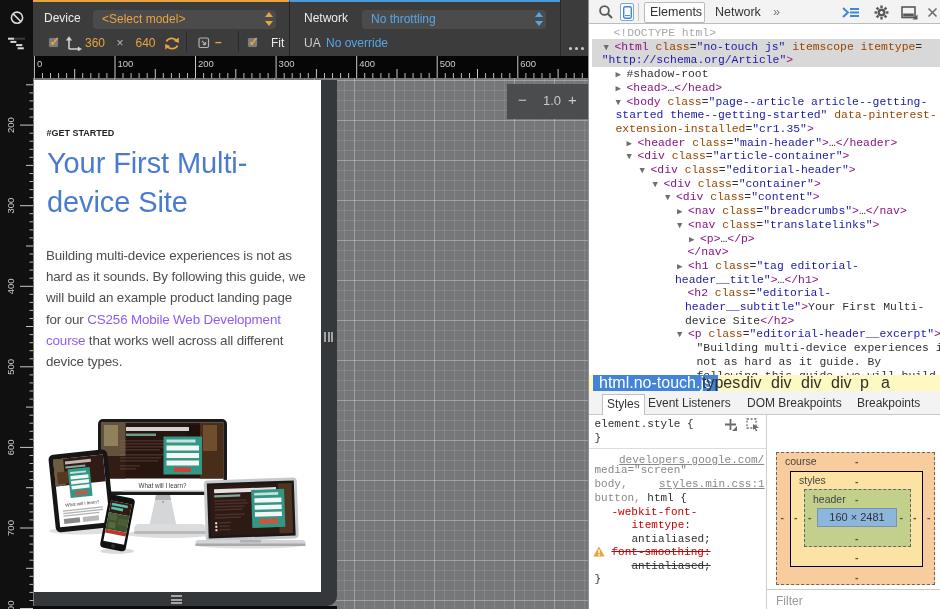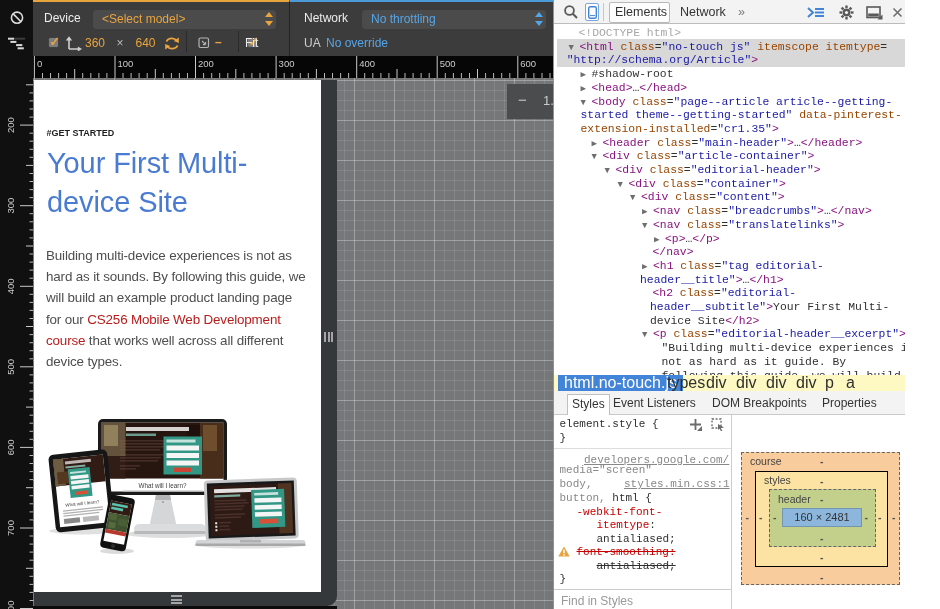--- a/index.html
+++ b/index.html
@@ -33,23 +33,23 @@
 #frame{left:1px;top:2px;width:303px;height:526px;background:#35383a;border-bottom-right-radius:10px}
 #blackstrip{left:0px;top:528px;width:304px;height:3px;background:#0c0c0c}
 #page{left:1px;top:2px;width:287px;height:512px;background:#fff;overflow:hidden}
 #rhandle div{position:absolute;width:2px;height:10px;background:#a5a5a5}
 #bhandle div{position:absolute;width:11px;height:2px;background:#a5a5a5}
 #zoomctl{left:474px;top:6px;width:81px;height:35px;background:#4a4c4d;color:#c9c9c9}
 
 #kick{left:12.5px;top:47.5px;font-size:9px;font-weight:bold;letter-spacing:0;color:#1f1f1f}
 #h2{left:13px;top:64px;font-size:29px;line-height:39.3px;color:#4a7bd2;letter-spacing:-.1px}
 #para{left:12px;top:165px;font-size:13.4px;line-height:21.2px;color:#4e4e4e;white-space:nowrap;letter-spacing:-.15px}
-#para a{color:#b91c1c;text-decoration:none}
-
-#dtp{left:553px;top:0;width:352px;height:609px;background:#fff;border-left:1px solid #919191}
+#para a{color:#8b5cf6;text-decoration:none}
+
+#dtp{left:588px;top:0;width:352px;height:609px;background:#fff;border-left:1px solid #919191}
 #dttb{position:absolute;left:0;top:0;width:351px;height:24px;background:#f3f3f3;border-bottom:1px solid #bcbcbc}
 #tree{position:absolute;left:0;top:26px;width:351px;height:350px;overflow:hidden;font-family:"Liberation Mono",monospace;font-size:11.4px;white-space:pre;color:#303030}
 #tree .ln{position:absolute;height:14px;line-height:14px}
 #tree .ar{position:absolute;color:#6e6e6e;font-size:9px;top:1px}
 .tg{color:#881280}.at{color:#994500}.vl{color:#1a1aa6}.gy{color:#a8a8a8}
 #selbg{position:absolute;left:3px;top:13.2px;width:348px;height:28px;background:#d8d8d8}
 #crumbs{position:absolute;left:0;top:375px;width:351px;height:16px;background:#fef9c3;font-size:16px;color:#303030}
 #crumbs .chip{position:absolute;left:4px;top:0;height:16px;line-height:16px;padding:0 6px;background:#4284d8;color:#fff}
 #crumbs span.c{position:absolute;top:0;line-height:16px}
 #tabs{position:absolute;left:0;top:391px;width:351px;height:24px;background:#f3f3f3;border-bottom:1px solid #c9c9c9;font-size:12px;color:#333}
@@ -178,21 +178,21 @@
       <path d="M1.2 13.5 L1.2 8 L6.2 10 Z" fill="#e9a43e"></path>
     </svg>
 <div class="sep" style="left:153px"></div>
 <svg class="abs" style="left:165px;top:37px" width="12" height="12">
       <rect x="1" y="1" width="9.5" height="9.5" rx="1.5" stroke="#b4b4b4" stroke-width="1.2" fill="none"></rect>
       <path d="M4 4 L7.6 7.6 M7.6 7.6 L7.6 4.9 M7.6 7.6 L4.9 7.6" stroke="#b4b4b4" stroke-width="1.1" fill="none"></path>
     </svg>
 <div class="olab" style="left:182px;top:35px;font-weight:bold">–</div>
 <div class="sep" style="left:204.5px"></div>
 <div class="cbx" style="left:214px;top:37px"></div>
-<div class="wlab" style="left:212px;top:36px">Fit</div>
+<div class="wlab" style="left:238px;top:36px">Fit</div>
 <div class="wlab" style="left:271px;top:11px">Network</div>
 <div class="drop" style="left:329px;top:10px;width:184px"></div>
 <div class="blab" style="left:338px;top:12px">No throttling</div>
 <svg class="abs" style="left:501px;top:12px" width="10" height="15">
       <path d="M5 0 L9 5 L1 5 Z" fill="#55a6e8"></path>
       <path d="M5 14 L9 9 L1 9 Z" fill="#55a6e8"></path>
     </svg>
 <div class="glab" style="left:271px;top:36px;color:#cdcdcd">UA</div>
 <div class="blab" style="left:293px;top:36px">No override</div>
 <div class="abs" style="left:536px;top:47px;width:18px;height:4px">
@@ -489,21 +489,21 @@
 <span class="c" style="left:182px">div</span>
 <span class="c" style="left:212px">div</span>
 <span class="c" style="left:242px">div</span>
 <span class="c" style="left:271px">p</span>
 <span class="c" style="left:292px">a</span>
     </div>
   <div id="tabs">
       <div class="sel">Styles</div>
 <span class="t" style="left:59px">Event Listeners</span>
 <span class="t" style="left:158px">DOM Breakpoints</span>
-<span class="t" style="left:268px">Properties</span>
+<span class="t" style="left:268px">Breakpoints</span>
     </div>
   <div id="styles">
       <div class="sl" style="left:5.5px;top:2.5px">element.style {</div>
 <div class="sl" style="left:5.5px;top:16.5px">}</div>
 <svg class="abs" style="left:135px;top:3px" width="13" height="13">
         <path d="M6.5 1 L6.5 12 M1 6.5 L12 6.5" stroke="#6b6b6b" stroke-width="1.8"></path>
         <path d="M13 13 L8 13 L13 8 Z" fill="#6b6b6b"></path>
       </svg>
 <svg class="abs" style="left:157px;top:3px" width="14" height="13">
         <rect x="1" y="1" width="9" height="9" fill="none" stroke="#6b6b6b" stroke-width="1.3" stroke-dasharray="2 1.6"></rect>
@@ -543,16 +543,16 @@
 <div class="dash" style="left:133.5px;top:96px">-</div>
 <div class="dash" style="left:147px;top:96px">-</div>
 <div class="dash" style="left:161px;top:96px">-</div>
 <div class="dash" style="left:89px;top:40px">-</div>
 <div class="dash" style="left:89px;top:59.5px">-</div>
 <div class="dash" style="left:89px;top:78px">-</div>
 <div class="dash" style="left:89px;top:116.5px">-</div>
 <div class="dash" style="left:89px;top:136px">-</div>
 <div class="dash" style="left:89px;top:155.5px">-</div>
     </div>
-  <div id="findbar">
-      <span style="position:absolute;left:7px;top:4px">Find in Styles</span>
+  <div id="filterbar">
+      <span style="position:absolute;left:9px;top:4px">Filter</span>
     </div>
 </div>
 
 </body></html>

